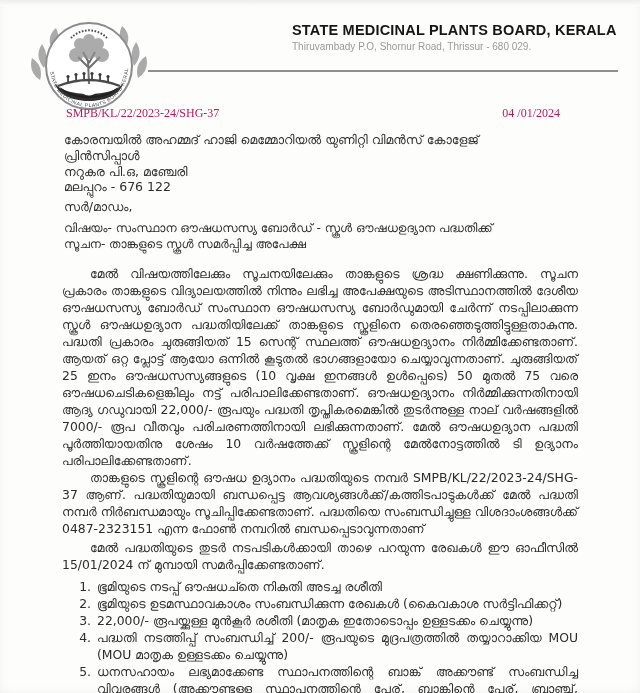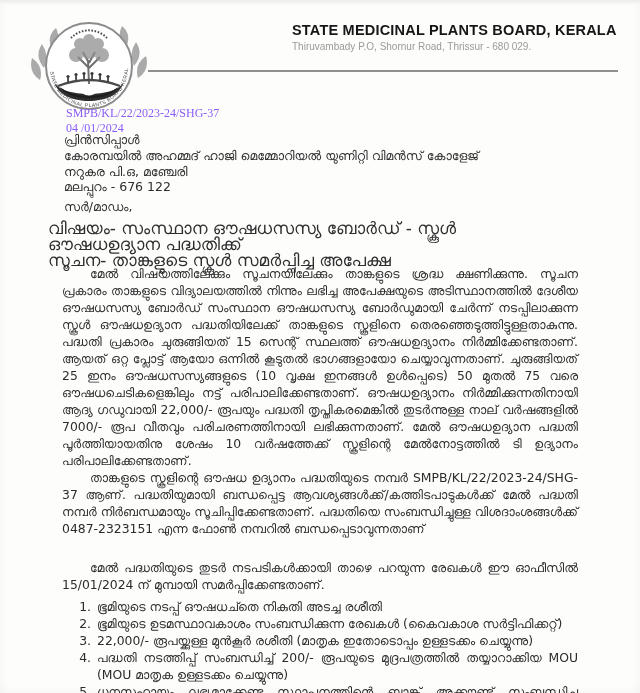--- a/index.html
+++ b/index.html
@@ -19,35 +19,35 @@
   .dept-line { font-family:"Liberation Sans", sans-serif; font-size:13px;
     color:#8e8e8e; margin-top:2px; white-space:nowrap; }
   .addr-line { font-family:"Liberation Sans", sans-serif; font-size:10px;
     color:#9a9a9a; margin-top:3px; white-space:nowrap; }
   .header-rule { position:absolute; left:148px; top:70px; width:470px;
     height:0; border-top:2px solid #8f8f8f; }
 
   
   .ref-row { position:absolute; left:66px; top:106px; width:494px;
     display:flex; justify-content:space-between;
-    font-family:"Liberation Serif", serif; font-size:12px; color:#8b5cf6;flex-direction:column; }
+    font-family:"Liberation Serif", serif; font-size:12px; color:#be185d; }
 
   
   .recipient { position:absolute; left:64px; top:132px; font-size:12.5px;
     line-height:15.8px; color:#2e2e2e; }
   .salutation { position:absolute; left:64px; top:199px; font-size:12.5px; }
-  .subject-block { position:absolute; left:48px; top:220px; font-size:17px;
+  .subject-block { position:absolute; left:64px; top:220px; font-size:12px;
     line-height:16px; width:480px; }
   .subject-cont { padding-left:49px; }
 
   
   .letter-body { position:absolute; left:62px; top:265px; width:516px;
     font-size:12.4px; line-height:17px; text-align:justify; color:#2c2c2c; }
   .para { margin:0; text-indent:28px; }
-  .para-gap { margin-top:22px; }
+  .para-gap { margin-top:2px; }
   ol.docs { margin:5px 0 0 0; padding-left:33px; }
   ol.docs li { padding-left:2px; line-height:17px; text-align:justify; }
 </style>
 </head>
 <body>
 
 <div class="doc">
   <div class="scan-top-edge"></div>
 
   <svg class="logo" width="118" height="110" viewBox="0 0 118 110" aria-hidden="true">
@@ -107,22 +107,22 @@
     <div class="addr-line">Thiruvambady P.O, Shornur Road, Thrissur - 680 029.</div>
   </div>
   <div class="header-rule"></div>
 
   <div class="ref-row">
     <span>SMPB/KL/22/2023-24/SHG-37</span>
     <span>04 /01/2024</span>
   </div>
 
   <div class="recipient">
+    <div>കോരമ്പയിൽ അഹമ്മദ് ഹാജി മെമ്മോറിയൽ യുണിറ്റി വിമൻസ് കോളേജ്</div>
     <div>പ്രിൻസിപ്പാൾ</div>
-    <div>കോരമ്പയിൽ അഹമ്മദ് ഹാജി മെമ്മോറിയൽ യുണിറ്റി വിമൻസ് കോളേജ്</div>
     <div>നറുകര പി.ഒ, മഞ്ചേരി</div>
     <div>മലപ്പുറം - 676 122</div>
   </div>
 
   <div class="salutation">സർ/മാഡം,</div>
 
   <div class="subject-block">
     <div>വിഷയം- സംസ്ഥാന ഔഷധസസ്യ ബോർഡ് - സ്കൂൾ ഔഷധഉദ്യാന പദ്ധതിക്ക്</div>
     <div>സൂചന- താങ്കളുടെ സ്കൂൾ സമർപ്പിച്ച  അപേക്ഷ</div>
   </div>

